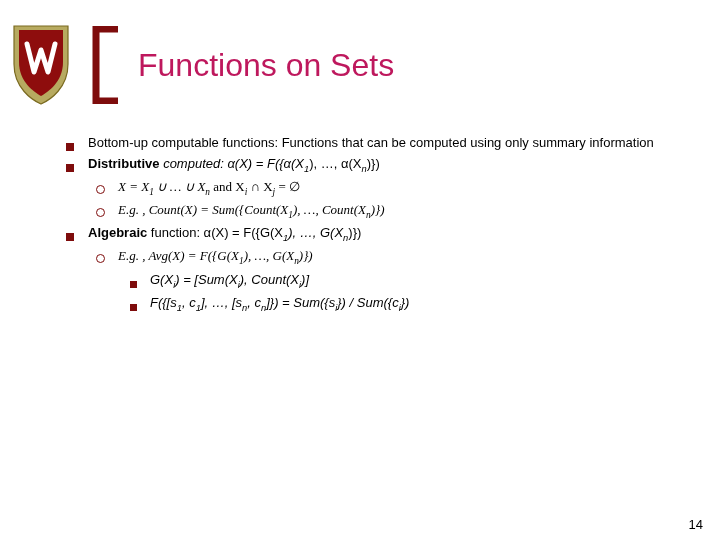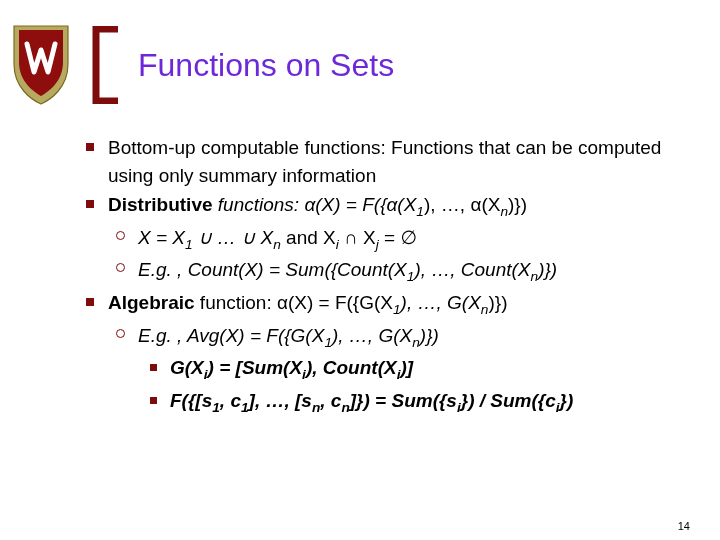--- a/index.html
+++ b/index.html
@@ -24,48 +24,48 @@
     margin-left: 6px;
   }
   .bracket {
     width: 36px;
     height: 78px;
     flex-shrink: 0;
   }
   .title {
     font-size: 32px;
     font-weight: 400;
-    color: #6d28d9;
+    color: #be185d;
     margin-left: 6px;
   }
   .content {
-    padding: 28px 30px 0 80px;
-    font-size: 19px;
+    padding: 28px 30px 0 60px;
+    font-size: 13px;
     line-height: 1.45;
   }
   .bul1 { padding-left: 28px; position: relative; margin-bottom: 2px; }
   .bul1::before {
     content: ""; position: absolute; left: 6px; top: 9px;
     width: 8px; height: 8px; background: #7e0c0c;
   }
-  .bul2 { padding-left: 58px; position: relative; margin-bottom: 2px; }
+  .bul2 { padding-left: 58px; position: relative; margin-bottom: 2px; font-family: Liberation Serif, serif; }
   .bul2::before {
     content: ""; position: absolute; left: 36px; top: 7px;
     width: 9px; height: 9px; border: 1.8px solid #7e0c0c; border-radius: 50%;
     box-sizing: border-box;
   }
-  .bul3 { padding-left: 90px; position: relative; margin-bottom: 2px; font-weight: bold; }
+  .bul3 { padding-left: 90px; position: relative; margin-bottom: 2px; }
   .bul3::before {
     content: ""; position: absolute; left: 70px; top: 10px;
     width: 7px; height: 7px; background: #7e0c0c;
   }
   .pagenum {
     position: absolute;
-    right: 30px; bottom: 8px;
-    font-size: 11px;
+    right: 17px; bottom: 8px;
+    font-size: 13px;
     color: #000;
   }
   i { font-style: italic; }
   sub { font-size: 0.72em; vertical-align: sub; font-style: italic; }
 </style>
 </head>
 <body>
 
 <div class="slide">
   <div class="header">
@@ -80,21 +80,21 @@
     <div class="title">Functions on Sets</div>
   </div>
 
   <div class="content">
 
     <div class="bul1">
       <span>Bottom-up computable functions: Functions that can be computed using only summary information</span>
     </div>
 
     <div class="bul1">
-      <b>Distributive</b><span style="font-style:italic"> functions: α(X) = F({α(X</span><sub>1</sub><span style="">), …, α(X</span><sub>n</sub><span>)})</span>
+      <b>Distributive</b><span style="font-style:italic"> computed: α(X) = F({α(X</span><sub>1</sub><span style="">), …, α(X</span><sub>n</sub><span>)})</span>
     </div>
 
     <div class="bul2">
       <i><span>X = X</span><sub>1</sub><span> ∪ … ∪ X</span><sub>n</sub></i><span> and X</span><sub>i</sub><span> ∩ X</span><sub>j</sub><span> = ∅</span>
     </div>
 
     <div class="bul2">
       <i><span>E.g. , Count(X) = Sum({Count(X</span><sub>1</sub><span>), …, Count(X</span><sub>n</sub><span>)})</span></i>
     </div>
 

